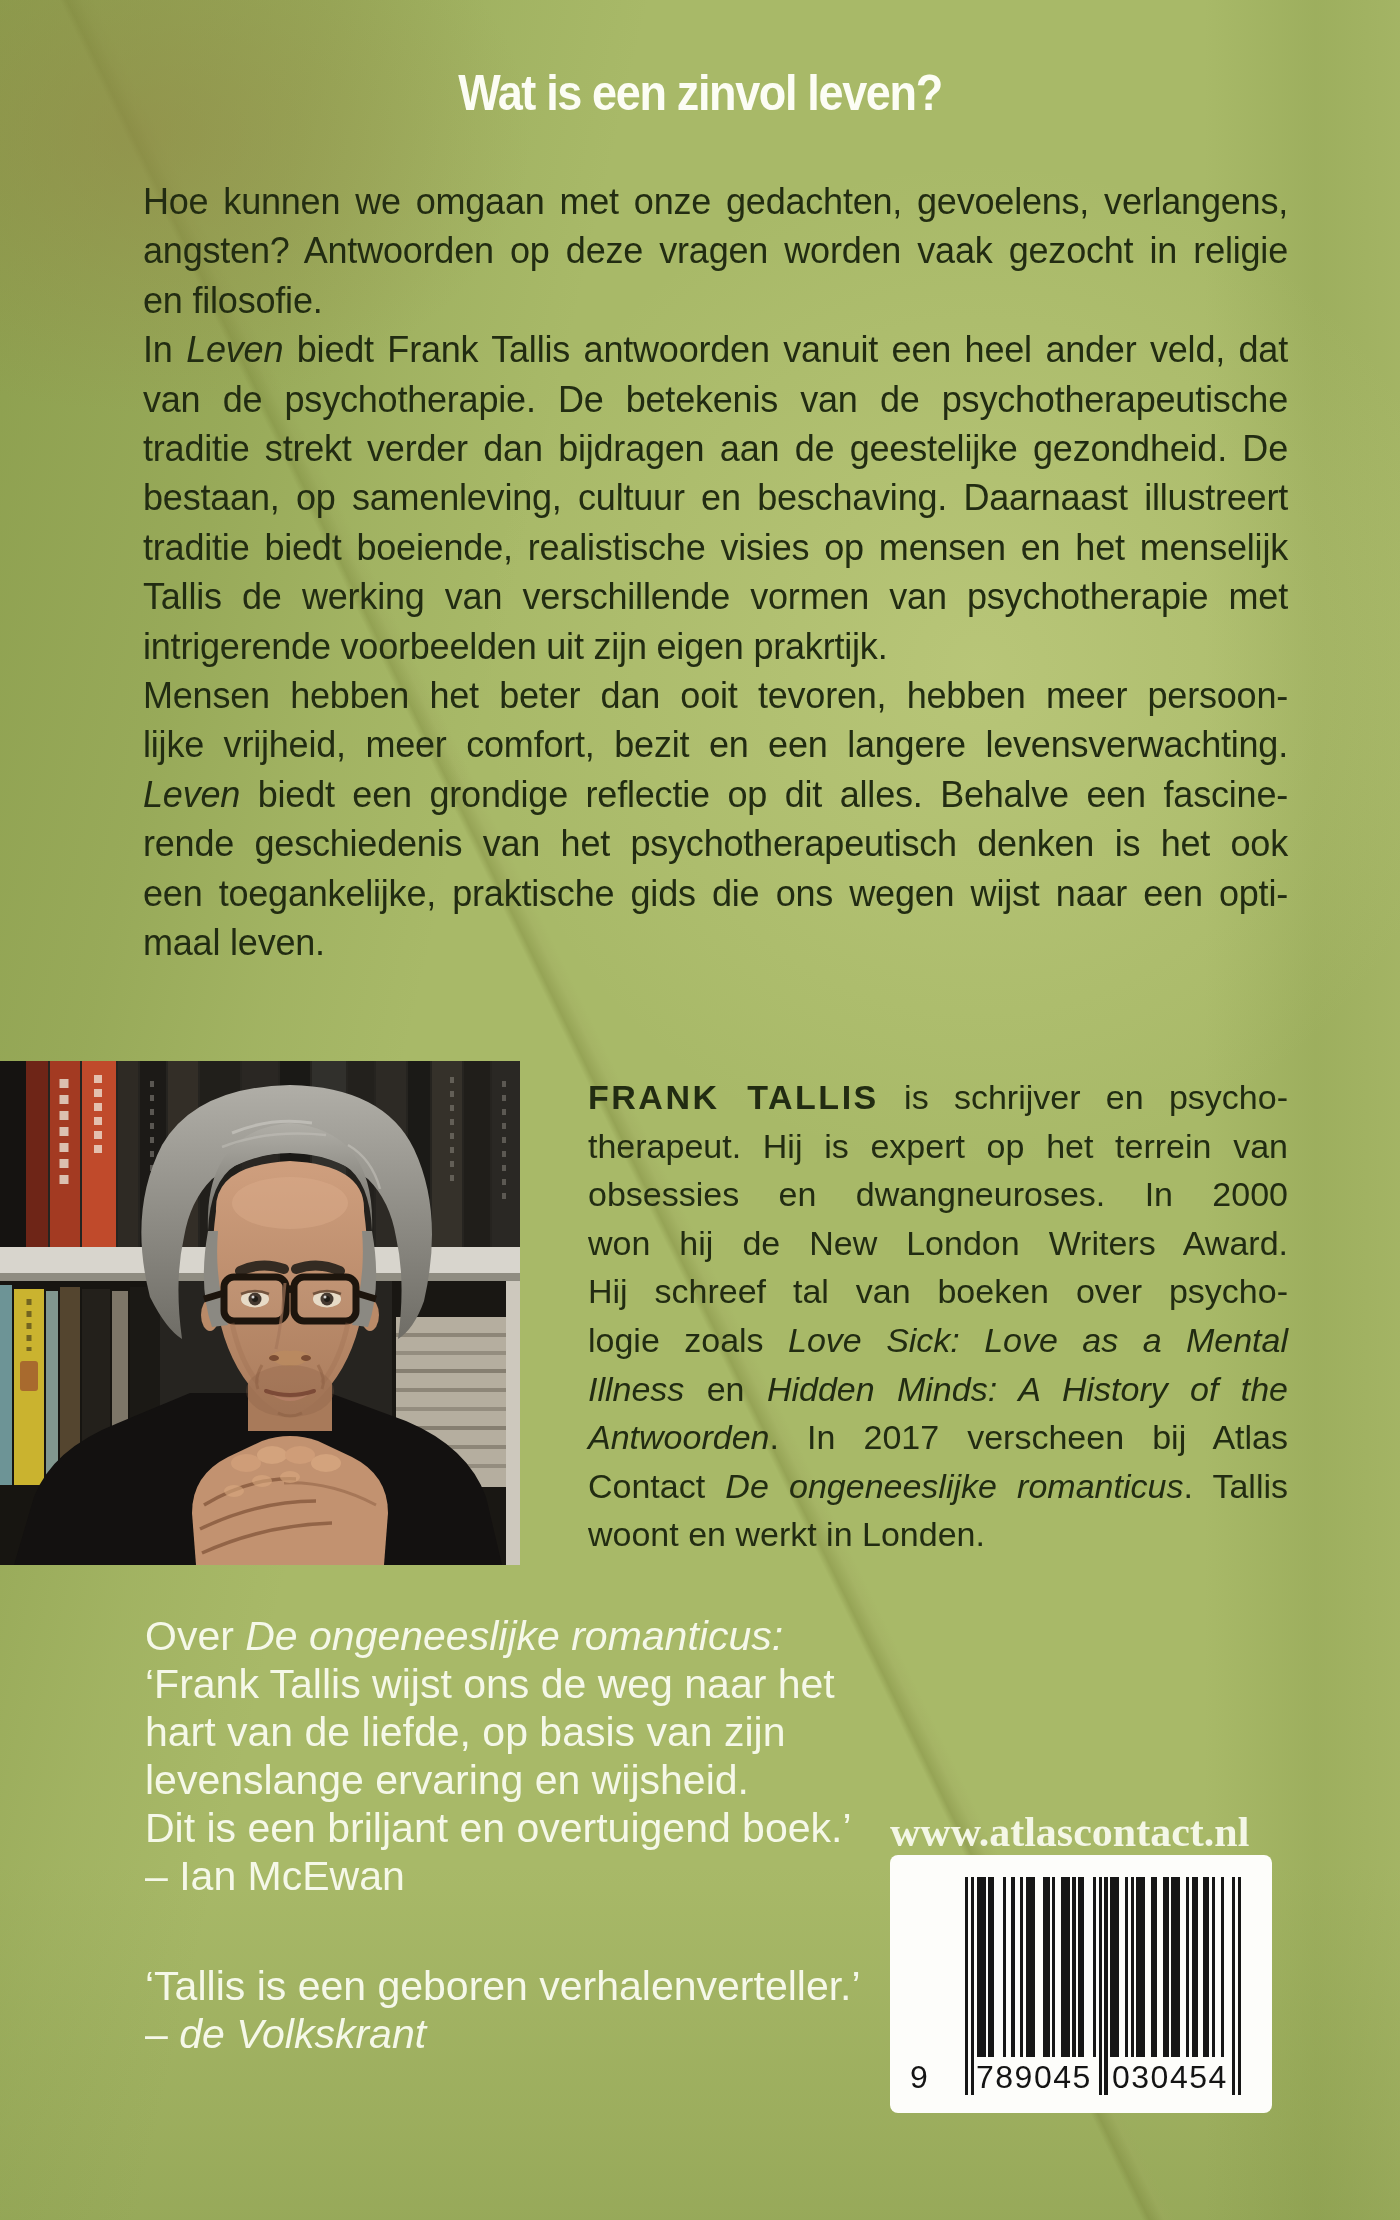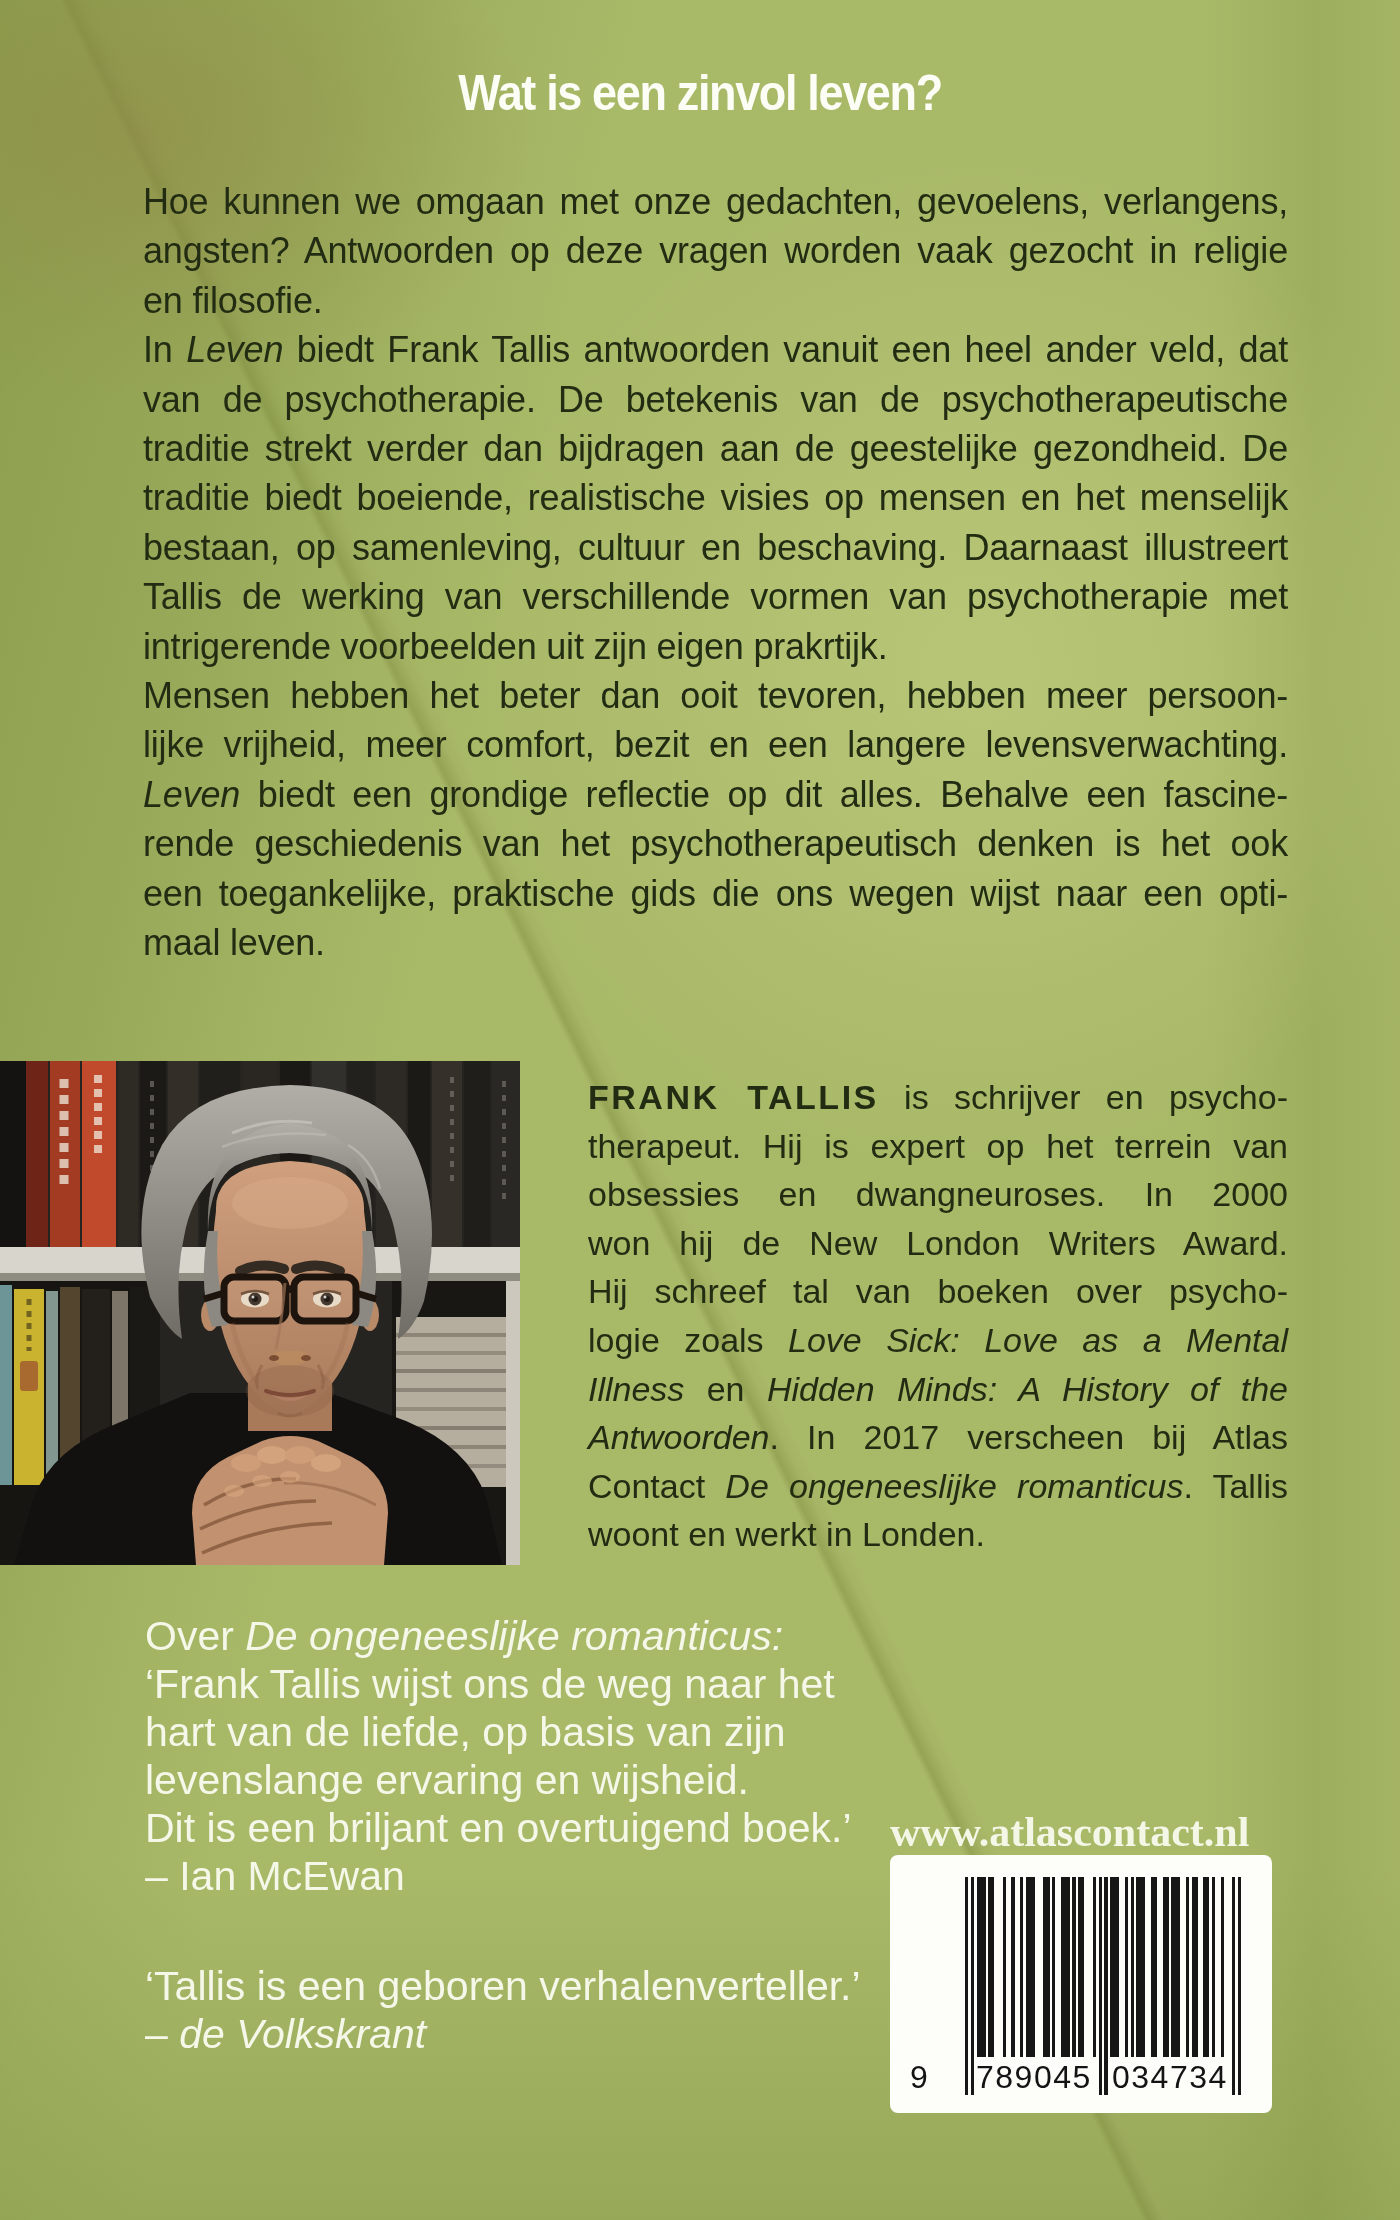--- a/index.html
+++ b/index.html
@@ -58,22 +58,22 @@
 
   <div class="title">Wat is een zinvol leven?</div>
 
   <div class="textblock body-text">
       <div class="line"><span>Hoe kunnen we omgaan met onze gedachten, gevoelens, verlangens,</span></div>
       <div class="line"><span>angsten? Antwoorden op deze vragen worden vaak gezocht in religie</span></div>
       <div class="line last"><span>en filosofie.</span></div>
       <div class="line"><span>In </span><span class="it">Leven</span><span> biedt Frank Tallis antwoorden vanuit een heel ander veld, dat</span></div>
       <div class="line"><span>van de psychotherapie. De betekenis van de psychotherapeutische</span></div>
       <div class="line"><span>traditie strekt verder dan bijdragen aan de geestelijke gezondheid. De</span></div>
+      <div class="line"><span>bestaan, op samenleving, cultuur en beschaving. Daarnaast illustreert</span></div>
       <div class="line"><span>traditie biedt boeiende, realistische visies op mensen en het menselijk</span></div>
-      <div class="line"><span>bestaan, op samenleving, cultuur en beschaving. Daarnaast illustreert</span></div>
       <div class="line"><span>Tallis de werking van verschillende vormen van psychotherapie met</span></div>
       <div class="line last"><span>intrigerende voorbeelden uit zijn eigen prakrtijk.</span></div>
       <div class="line"><span>Mensen hebben het beter dan ooit tevoren, hebben meer persoon-</span></div>
       <div class="line"><span>lijke vrijheid, meer comfort, bezit en een langere levensverwachting.</span></div>
       <div class="line"><span class="it">Leven</span><span> biedt een grondige reflectie op dit alles. Behalve een fascine-</span></div>
       <div class="line"><span>rende geschiedenis van het psychotherapeutisch denken is het ook</span></div>
       <div class="line"><span>een toegankelijke, praktische gids die ons wegen wijst naar een opti-</span></div>
       <div class="line last"><span>maal leven.</span></div>
     </div>
 
@@ -272,17 +272,17 @@
         <div class="bar" style="left: 226.611px; width: 6.11053px; height: 180px;"></div>
         <div class="bar" style="left: 238.232px; width: 6.11053px; height: 180px;"></div>
         <div class="bar" style="left: 246.947px; width: 3.20526px; height: 180px;"></div>
         <div class="bar" style="left: 255.663px; width: 3.20526px; height: 180px;"></div>
         <div class="bar" style="left: 267.284px; width: 3.20526px; height: 218px;"></div>
         <div class="bar" style="left: 273.095px; width: 3.20526px; height: 218px;"></div>
       </div>
     <div class="digits">
       <span class="digit-first">9</span>
       <span class="digit-left">789045</span>
-      <span class="digit-right">034734</span>
+      <span class="digit-right">030454</span>
     </div>
   </div>
 
 </div>
 
 </body></html>

